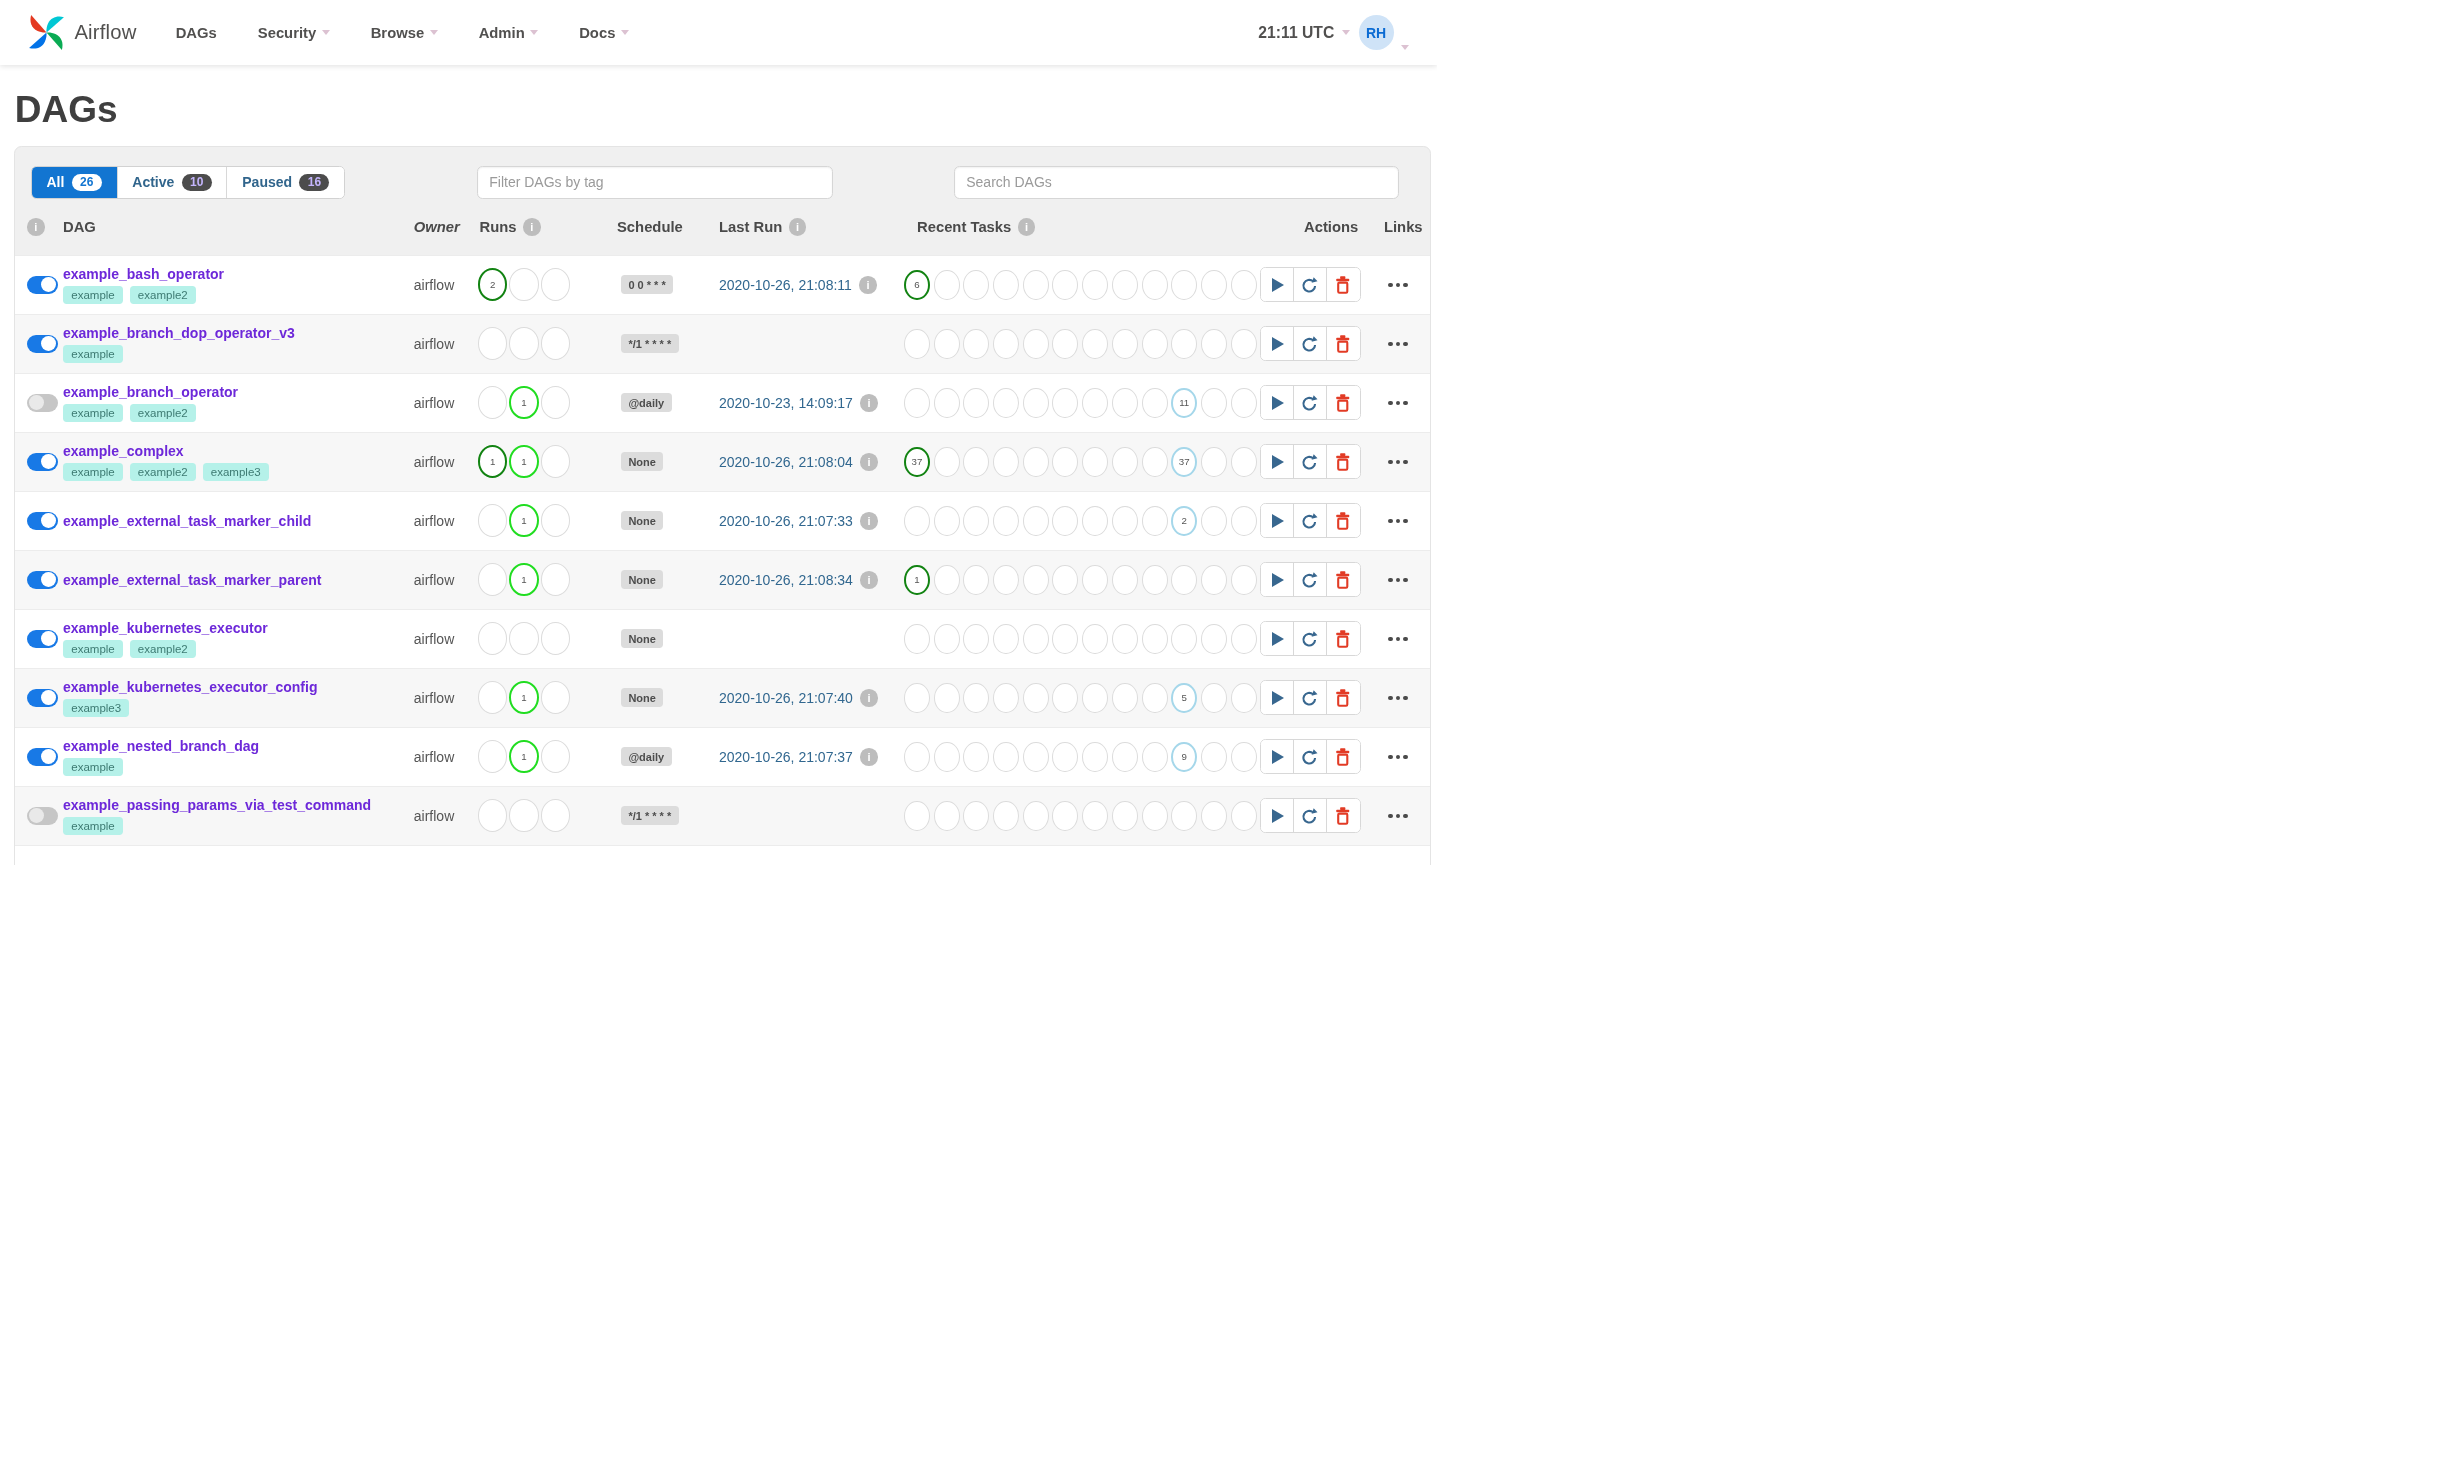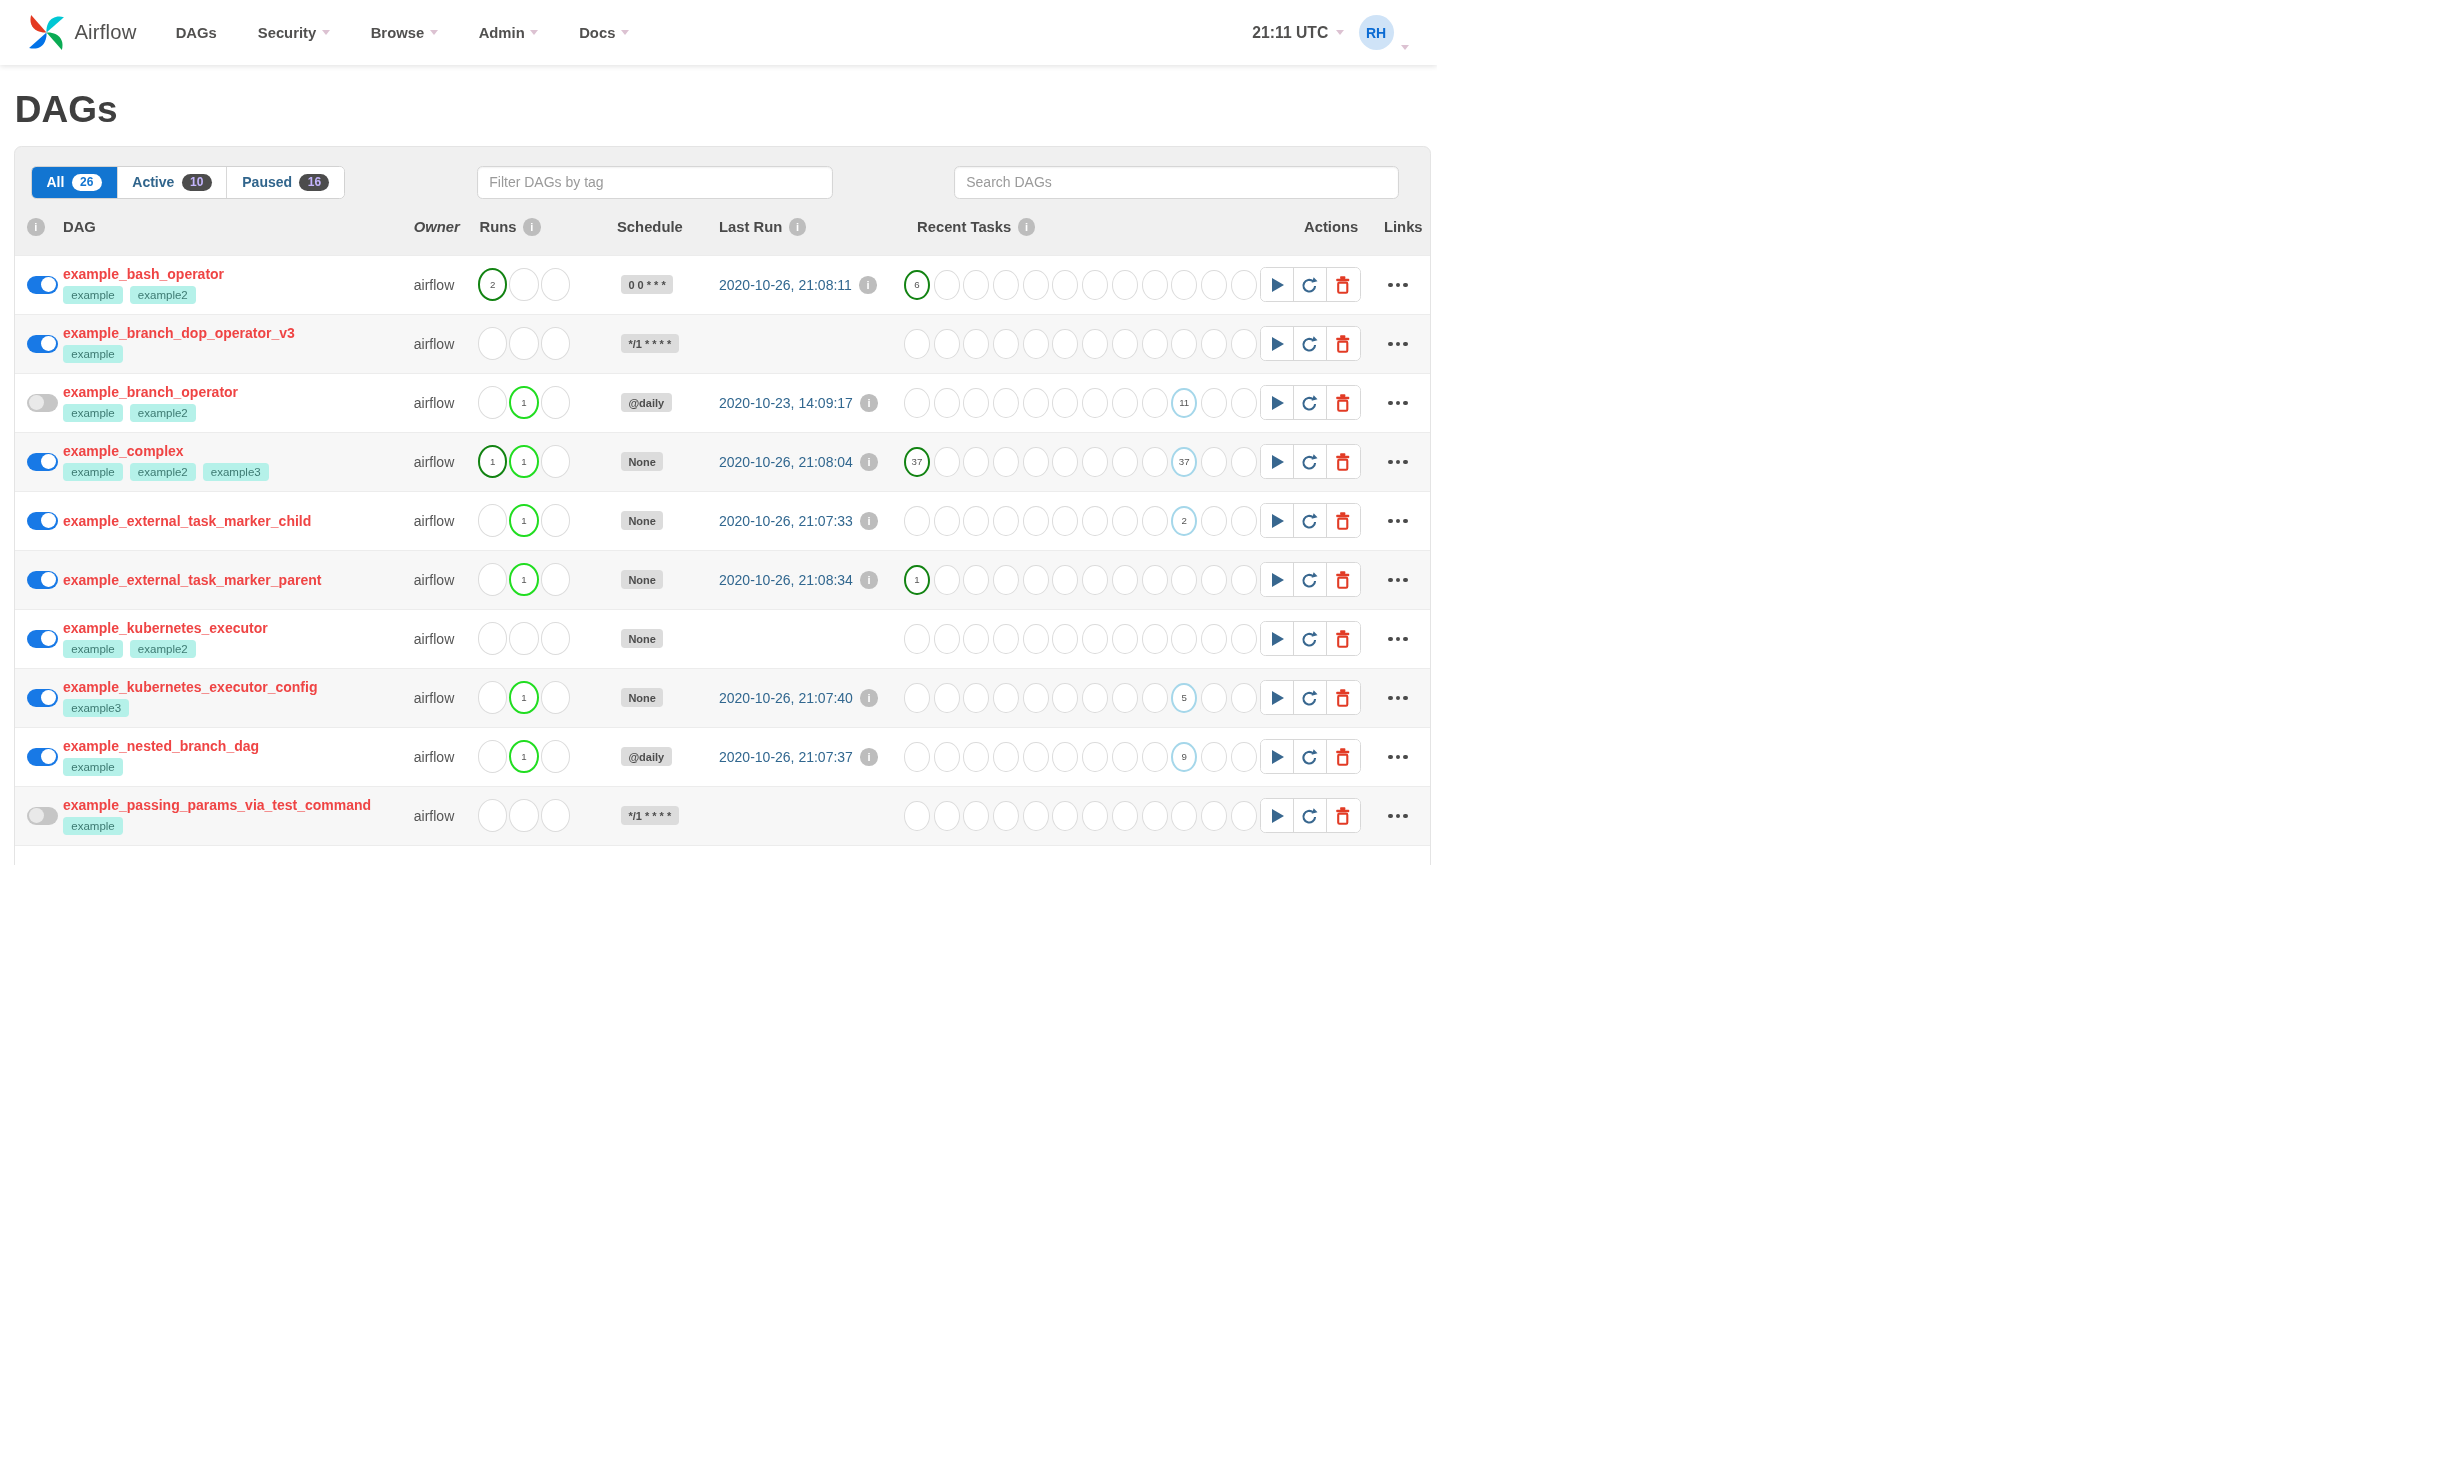--- a/index.html
+++ b/index.html
@@ -8,21 +8,21 @@
 
   
   .navbar{height:65px;display:flex;align-items:center;justify-content:space-between;
     padding:0 28px 0 26px;background:#fff;box-shadow:0 1.8px 5.5px rgba(0,0,0,.12);position:relative;z-index:5;}
   .nav-left{display:flex;align-items:center;}
   .brand{display:flex;align-items:center;gap:7.4px;text-decoration:none;cursor:pointer;}
   .brand-text{font-size:20.3px;color:#51504f;letter-spacing:0.2px;}
   .menu{display:flex;align-items:center;gap:41px;list-style:none;margin:0 0 0 39px;padding:0;}
   .menu-item{display:flex;align-items:center;gap:5.5px;font-size:14.8px;font-weight:bold;color:#51504f;cursor:pointer;}
   .caret{width:0;height:0;border-left:4.6px solid transparent;border-right:4.6px solid transparent;border-top:5.5px solid #dcc2d2;}
-  .nav-right{display:flex;align-items:center;gap:15px;}
+  .nav-right{display:flex;align-items:center;gap:9px;}
   .clock{display:flex;align-items:center;gap:7.4px;font-size:15.7px;font-weight:bold;color:#51504f;cursor:pointer;}
   .user-menu{display:flex;align-items:flex-end;gap:7.4px;cursor:pointer;}
   .avatar{width:35px;height:35px;border-radius:50%;background:#cfe3f7;color:#0b6bd3;font-weight:bold;
     font-size:14px;display:flex;align-items:center;justify-content:center;}
 
   
   .page-title{font-size:37px;font-weight:600;color:#3f3f3f;margin:24px 0 14.8px 14.8px;}
   .panel{margin:0 14px;width:1417px;background:#f0f0f0;border:0.9px solid #e4e4e4;border-radius:7.4px;padding-top:19px;}
   .controls{display:flex;align-items:center;padding:0 15.7px;height:33px;}
   .tabs{display:flex;height:33px;border:0.9px solid #d2d2d2;border-radius:5.5px;overflow:hidden;background:#fff;}
@@ -57,21 +57,21 @@
   .row:nth-child(even){background:#f7f7f7;}
   .row.filler{height:59px;}
 
   
   .toggle{width:30.5px;height:18.5px;border-radius:9.2px;background:#1879e6;position:relative;margin-left:12px;cursor:pointer;}
   .toggle .knob{position:absolute;top:1.8px;right:1.8px;width:14.8px;height:14.8px;border-radius:50%;background:#fff;}
   .toggle.off{background:#c6c6c6;}
   .toggle.off .knob{right:auto;left:1.8px;background:#e9e9e9;}
 
   .dag-cell{display:flex;flex-direction:column;justify-content:center;gap:4.6px;}
-  .dag-link{font-size:14px;font-weight:bold;color:#ef4444;text-decoration:none;cursor:pointer;}
+  .dag-link{font-size:14px;font-weight:bold;color:#6d28d9;text-decoration:none;cursor:pointer;}
   .tag-row{display:flex;gap:6.5px;}
   .tag{background:#b5f1e9;color:#3d7a72;font-size:11.5px;padding:2.8px 8.3px;border-radius:3.7px;cursor:pointer;}
   .owner-cell{font-size:14px;color:#555;padding-left:1.8px;}
 
   .circles{display:flex;align-items:center;}
   .runs-cell{padding-left:2.8px;gap:1.8px;}
   .recent-cell{padding-left:13px;gap:3.7px;}
   .circle{border-radius:50%;background:#fff;border:1.4px solid #dcdcdc;display:flex;align-items:center;justify-content:center;
     font-size:9.7px;color:#555;cursor:pointer;flex:0 0 auto;}
   .runs-cell .circle{width:29.6px;height:33px;}

